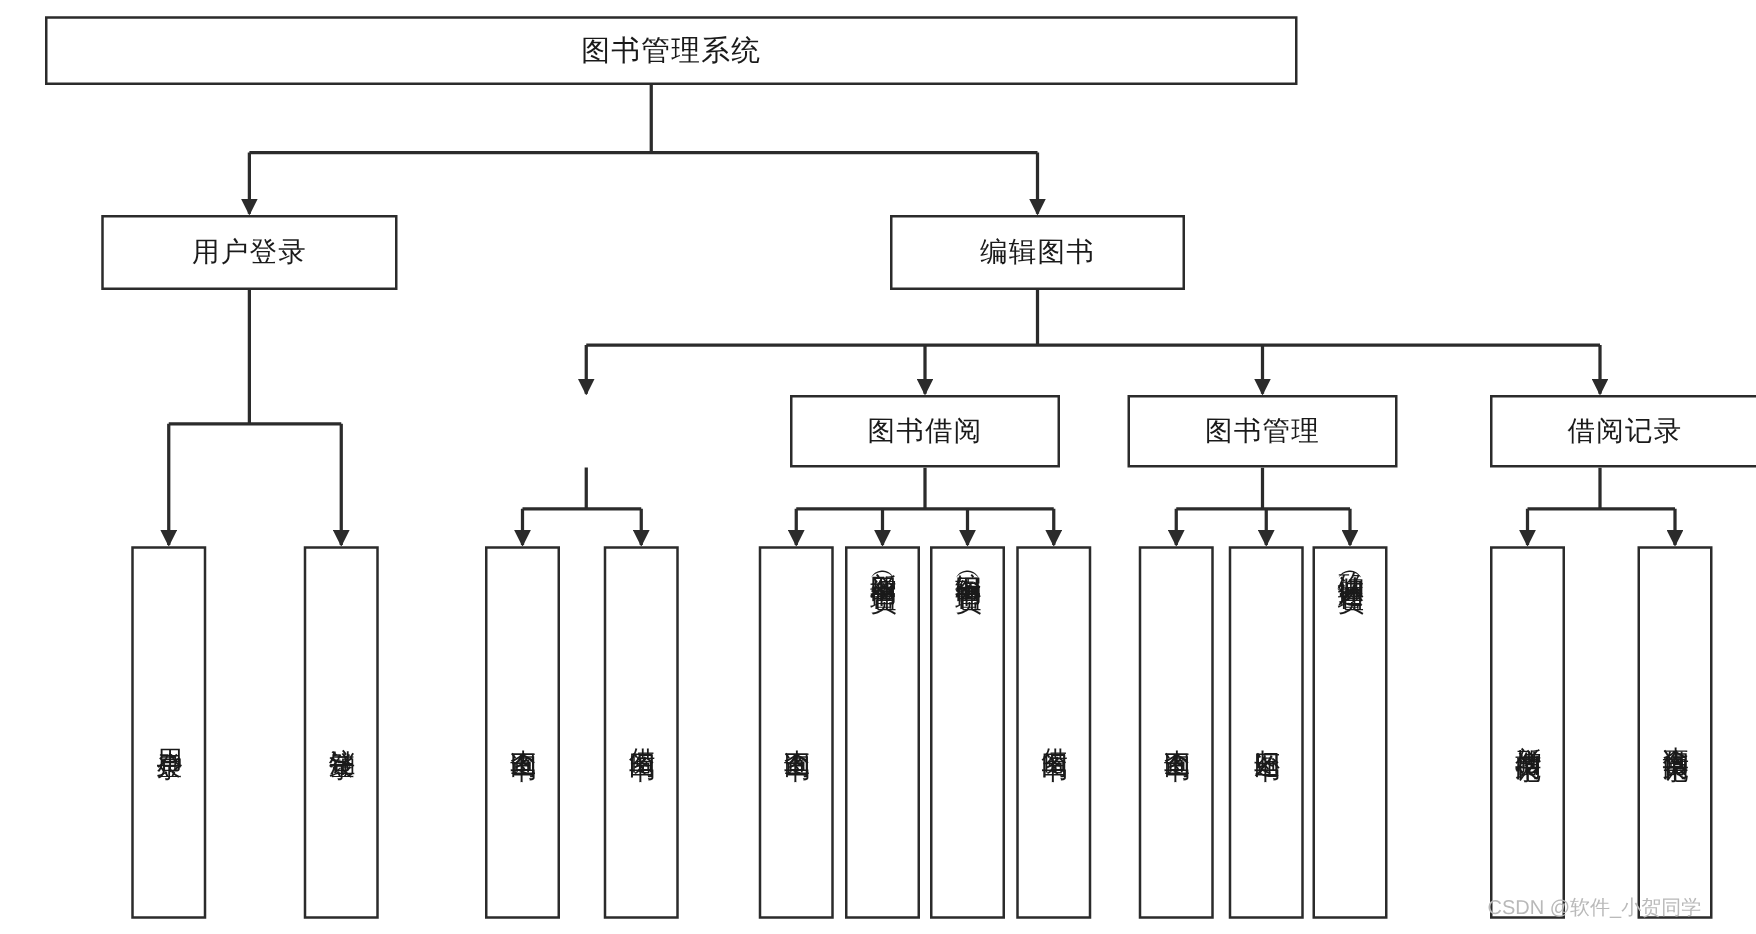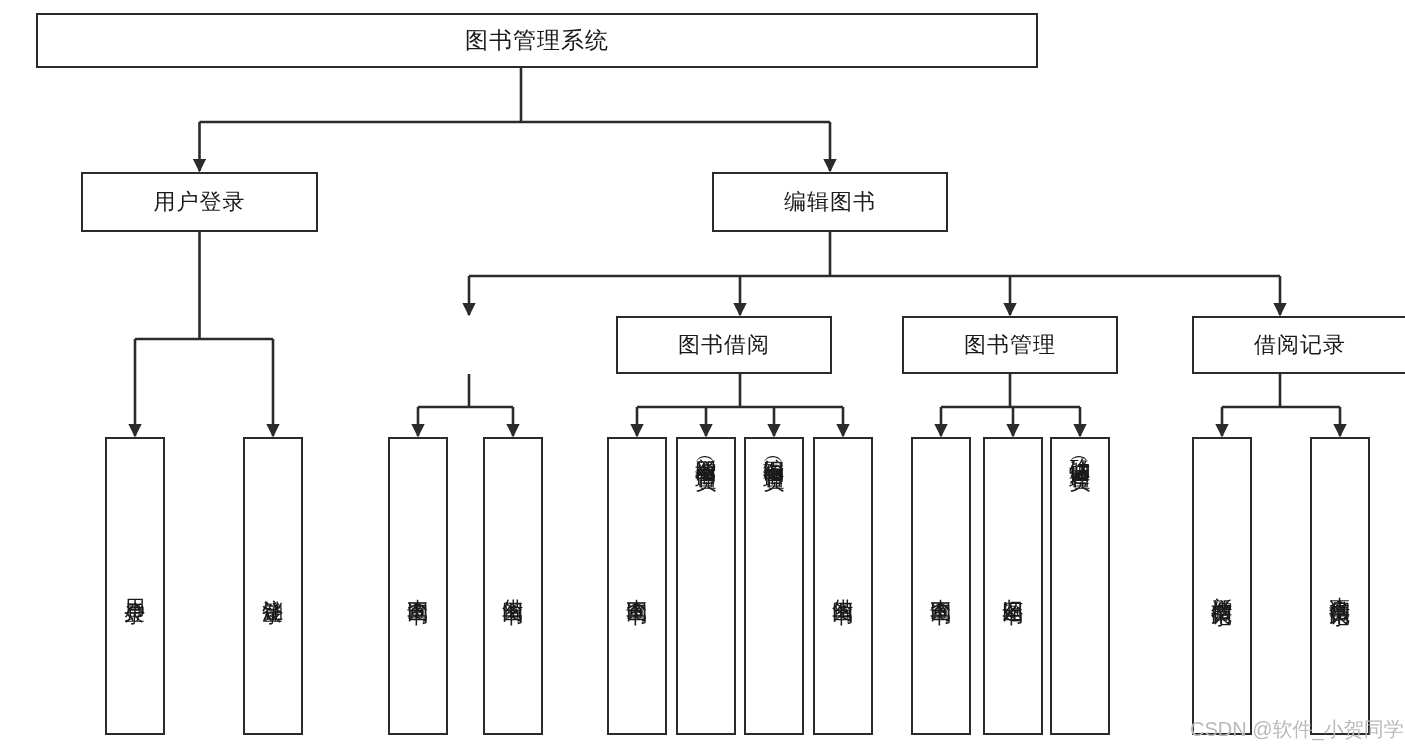--- a/index.html
+++ b/index.html
@@ -64,21 +64,21 @@
     justify-content: center;
   }
   .leaf-inner.top {
     align-items: flex-start;
     padding-top: 2px;
   }
   #watermark {
     position: absolute;
     left: 1190px;
     top: 716px;
-    font-size: 20px;
+    font-size: 16px;
     color: #b9b9b9;
     white-space: nowrap;
     z-index: 3;
   }
 </style>
 </head>
 <body>
 
 <div id="diagram">
 
@@ -129,21 +129,21 @@
     <span>图书管理系统</span>
   </div>
 
   <div class="node horiz" style="left: 81px; top: 172px; width: 237px; height: 60px;">
     <span>用户登录</span>
   </div>
   <div class="node horiz" style="left: 712px; top: 172px; width: 236px; height: 60px;">
     <span>编辑图书</span>
   </div>
 
-  <div class="node horiz" style="left: 616px; top: 316px; width: 216px; height: 58px; align-items: center;">
+  <div class="node horiz" style="left: 632px; top: 316px; width: 216px; height: 58px; align-items: center;">
     <span>图书借阅</span>
   </div>
   <div class="node horiz" style="left: 902px; top: 316px; width: 216px; height: 58px;">
     <span>图书管理</span>
   </div>
   <div class="node horiz" style="left: 1192px; top: 316px; width: 216px; height: 58px;">
     <span>借阅记录</span>
   </div>
 
   <div class="node leaf" style="left: 105px; top: 437px; width: 60px; height: 298px;">

